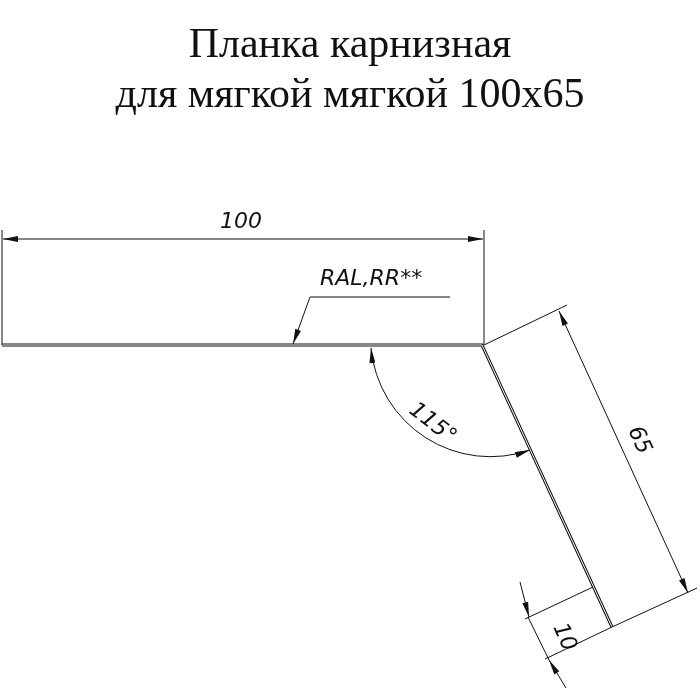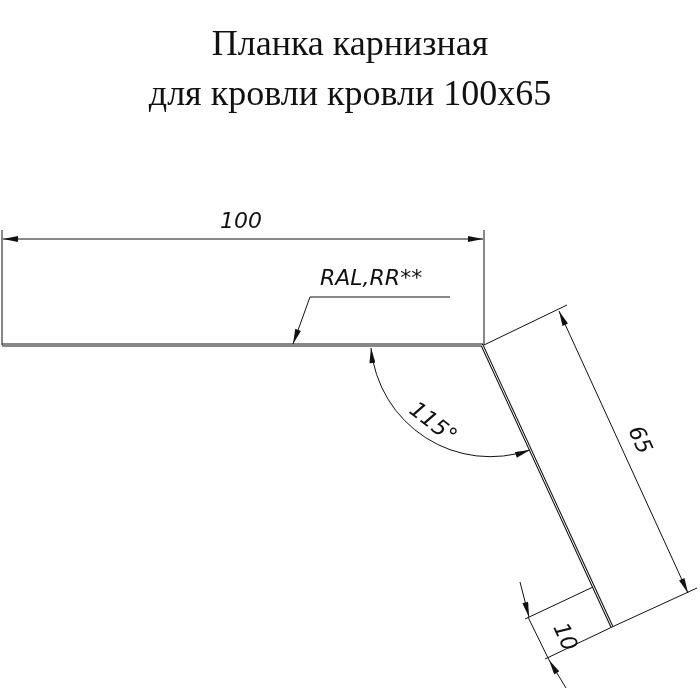--- a/index.html
+++ b/index.html
@@ -1,27 +1,27 @@
 <!DOCTYPE html>
 <html><head>
 <meta charset="utf-8">
 <style>
 html,body{margin:0;padding:0;background:#fff;}
 body{width:700px;height:700px;position:relative;overflow:hidden;}
-.title{position:absolute;left:0;width:700px;text-align:center;font-family:"Liberation Serif",serif;font-size:36px;color:#111;line-height:46px;}
+.title{position:absolute;left:0;width:700px;text-align:center;font-family:"Liberation Serif",serif;font-size:42px;color:#111;line-height:46px;}
 #t1{top:20px;}
 #t2{top:70px;}
 svg{position:absolute;left:0;top:0;}
 .dim{font-family:"DejaVu Sans",sans-serif;font-style:italic;font-size:22px;fill:#111;}
 </style>
 </head>
 <body>
 
 <div class="title" id="t1">Планка карнизная</div>
-<div class="title" id="t2">для кровли кровли 100x65</div>
+<div class="title" id="t2">для мягкой мягкой 100x65</div>
 
 <svg width="700" height="700" viewBox="0 0 700 700">
   <defs>
     <marker id="ar" viewBox="0 0 10 4" refX="10" refY="2" markerWidth="16" markerHeight="6" orient="auto-start-reverse" markerUnits="userSpaceOnUse">
       <path d="M0,0 L10,2 L0,4 Z" fill="#111"></path>
     </marker>
   </defs>
 
   <g stroke="#111" fill="none">
     <polyline points="2,345 482,345 612,627" stroke-width="3"></polyline>

